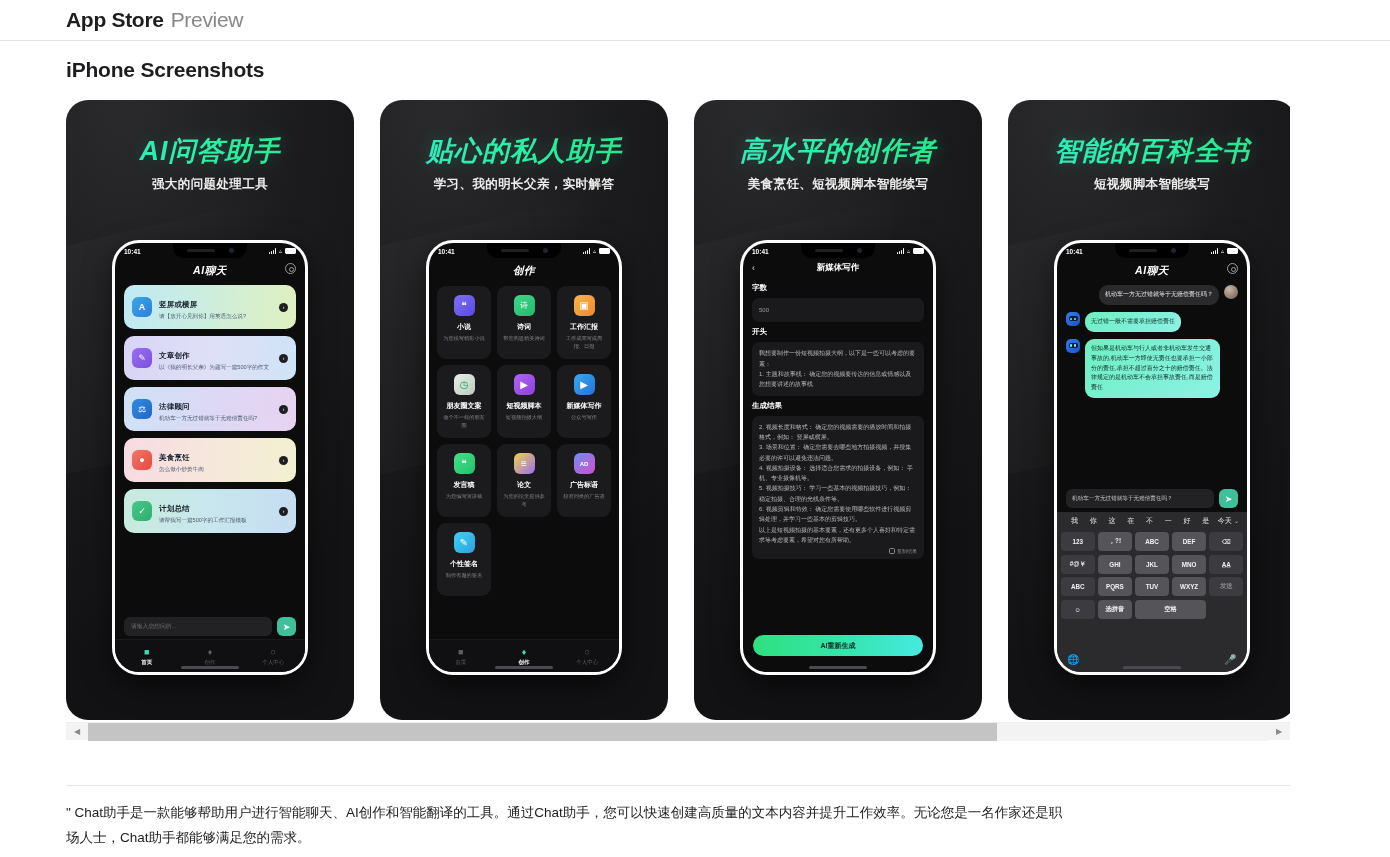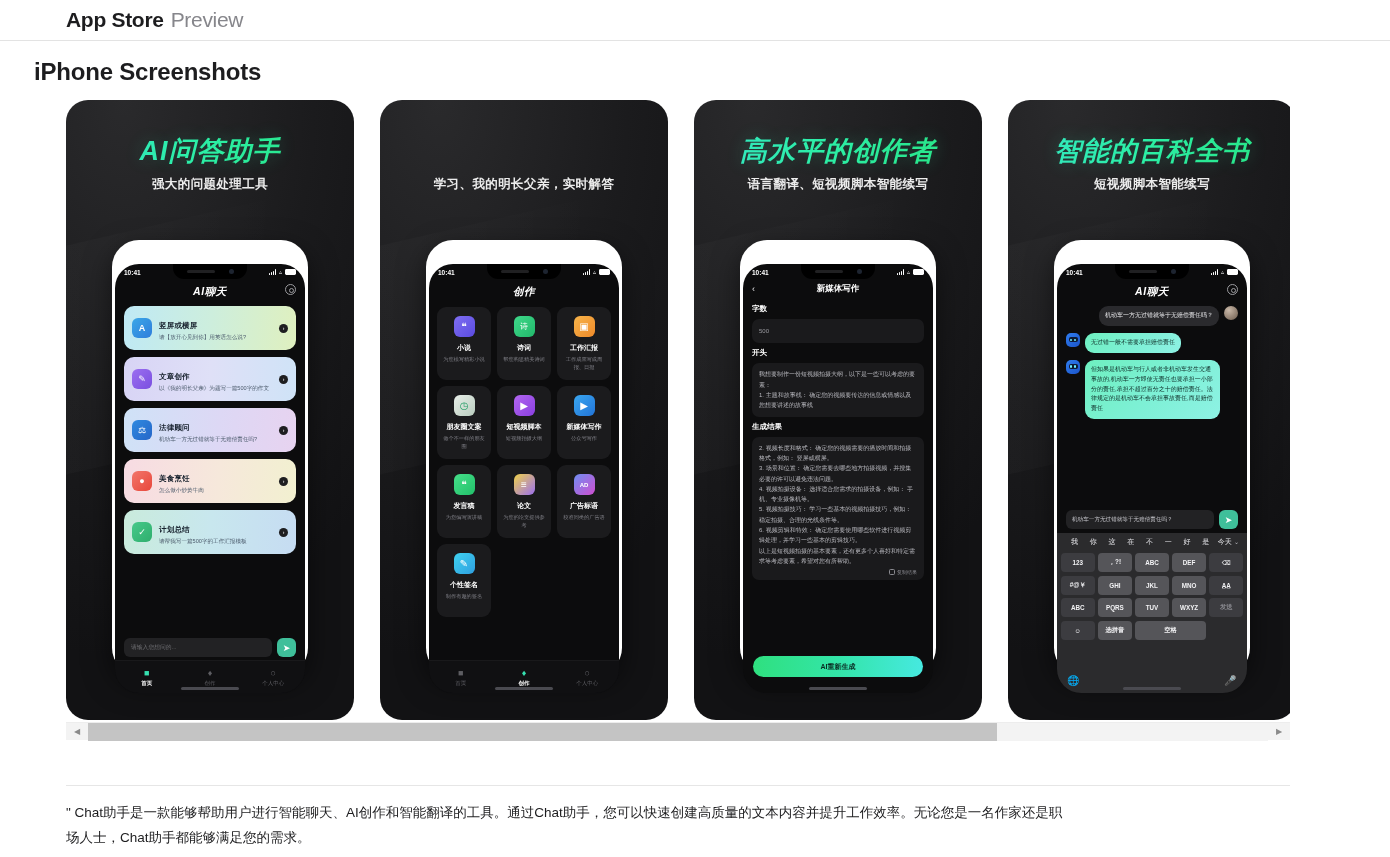--- a/index.html
+++ b/index.html
@@ -15,22 +15,22 @@
   
   .topbar{
     height:41px; display:flex; align-items:center;
     padding-left:66px; border-bottom:1px solid #e3e3e3;
   }
   .topbar .t-strong{ font-size:21px; font-weight:700; letter-spacing:-.3px; color:#1d1d1f;}
   .topbar .t-light{ font-size:21px; font-weight:400; letter-spacing:-.3px; color:#86868b; margin-left:7px;}
 
   
   .sec-title{
-    padding-left:34px; margin-top:17px;
-    font-size:24px; font-weight:700; letter-spacing:-.2px; color:#1d1d1f;
+    padding-left:66px; margin-top:17px;
+    font-size:21px; font-weight:700; letter-spacing:-.2px; color:#1d1d1f;
   }
 
   
   .carousel{
     position:absolute; left:66px; top:100px;
     width:1224px; height:620px;
     display:flex; gap:26px; overflow:hidden;
   }
   .shot{
     width:288px; height:620px; border-radius:22px;
@@ -59,21 +59,21 @@
 
   
   .phone{
     position:absolute; left:50%; transform:translateX(-50%);
     top:140px; width:196px; height:435px;
     border-radius:27px; background:#ffffff; padding:3px;
     box-shadow:0 10px 28px rgba(0,0,0,.55);
   }
   .screen{
     width:100%; height:100%; border-radius:24px; background:#0c0c0d;
-    overflow:hidden; position:relative;margin-top:21px;
+    overflow:hidden; position:relative;
   }
   .notch{
     position:absolute; left:50%; transform:translateX(-50%); top:0;
     width:74px; height:15px; background:#000; border-radius:0 0 11px 11px; z-index:6;
   }
   .notch .spk{ position:absolute; left:14px; top:6px; width:28px; height:3px; border-radius:2px; background:#202022;}
   .notch .cam{ position:absolute; right:13px; top:5px; width:5px; height:5px; border-radius:50%; background:#1d2430;}
   .statusbar{
     height:16px; display:flex; align-items:center; justify-content:space-between;
     padding:0 9px; font-size:6.5px; color:#fff; font-weight:700; position:relative; z-index:5;
@@ -321,20 +321,21 @@
               <div class="tic">○</div>
               <div class="tlb">个人中心</div>
             </div>
           </div>
           <div class="homebar"></div>
         </div>
       </div>
     </div>
 
     <div class="shot">
+      <div class="hdl">贴心的私人助手</div>
       <div class="sub">学习、我的明长父亲，实时解答</div>
       <div class="phone">
         <div class="screen">
           <div class="notch">
               <i class="spk"></i>
               <i class="cam"></i>
             </div>
           <div class="statusbar">
             <span>10:41</span>
             <span class="sb-right">
@@ -415,21 +416,21 @@
               <div class="tlb">个人中心</div>
             </div>
           </div>
           <div class="homebar"></div>
         </div>
       </div>
     </div>
 
     <div class="shot">
       <div class="hdl">高水平的创作者</div>
-      <div class="sub">语言翻译、短视频脚本智能续写</div>
+      <div class="sub">美食烹饪、短视频脚本智能续写</div>
       <div class="phone">
         <div class="screen">
           <div class="notch">
               <i class="spk"></i>
               <i class="cam"></i>
             </div>
           <div class="statusbar">
             <span>10:41</span>
             <span class="sb-right">
               <span class="bars">

